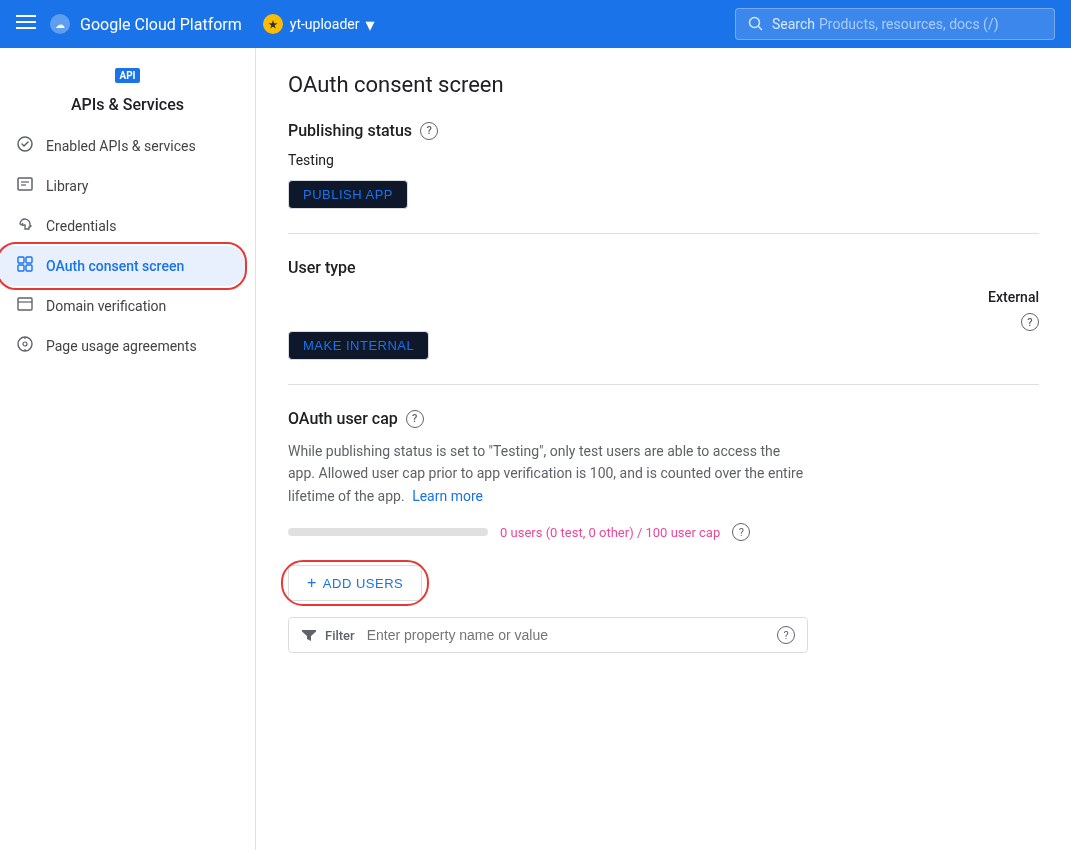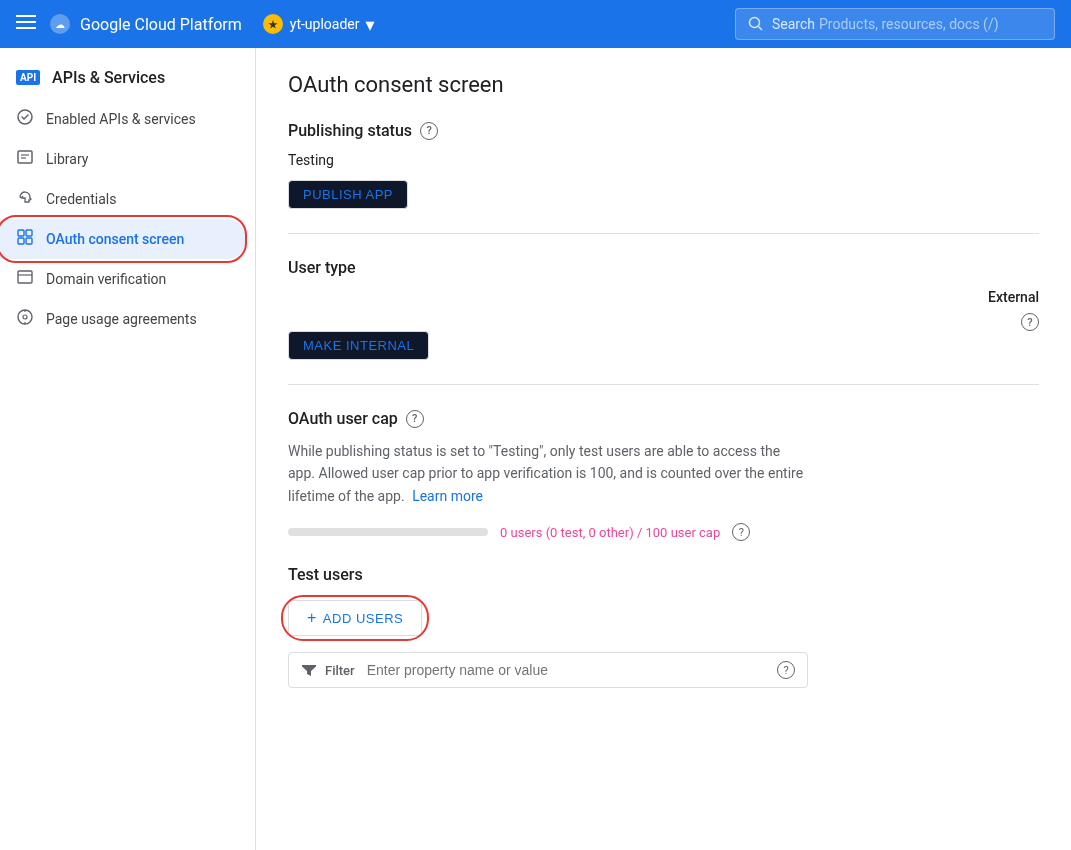--- a/index.html
+++ b/index.html
@@ -48,20 +48,21 @@
       padding-top: 8px;
     }
     .sidebar-header {
       display: flex;
       align-items: center;
       padding: 12px 16px;
       gap: 12px;
       color: #202124;
       font-size: 16px;
       font-weight: 500;
+      flex-direction: column;
     }
     .sidebar-header-icon {
       background: #1a73e8;
       color: #fff;
       font-size: 10px;
       font-weight: 700;
       padding: 2px 4px;
       border-radius: 2px;
     }
     .sidebar-item {
@@ -419,21 +420,20 @@
       <div class="progress-row">
         <div class="progress-bar-bg">
           <div class="progress-bar-fill"></div>
         </div>
         <span class="progress-label">0 users (0 test, 0 other) / 100 user cap</span>
         <span class="help-icon">?</span>
       </div>
     </div>
 
     <div>
-      <div class="test-users-title">Test users</div>
       <button class="add-users-btn">
         <span style="font-size:16px;font-weight:400;">+</span>
         <span>ADD USERS</span>
       </button>
 
       
       <div class="filter-row">
         <svg width="16" height="16" viewBox="0 0 16 16" fill="#5f6368">
             <path d="M1 3h14v1.5L10 9v5l-4-2V9L1 4.5V3z"></path>
           </svg>

